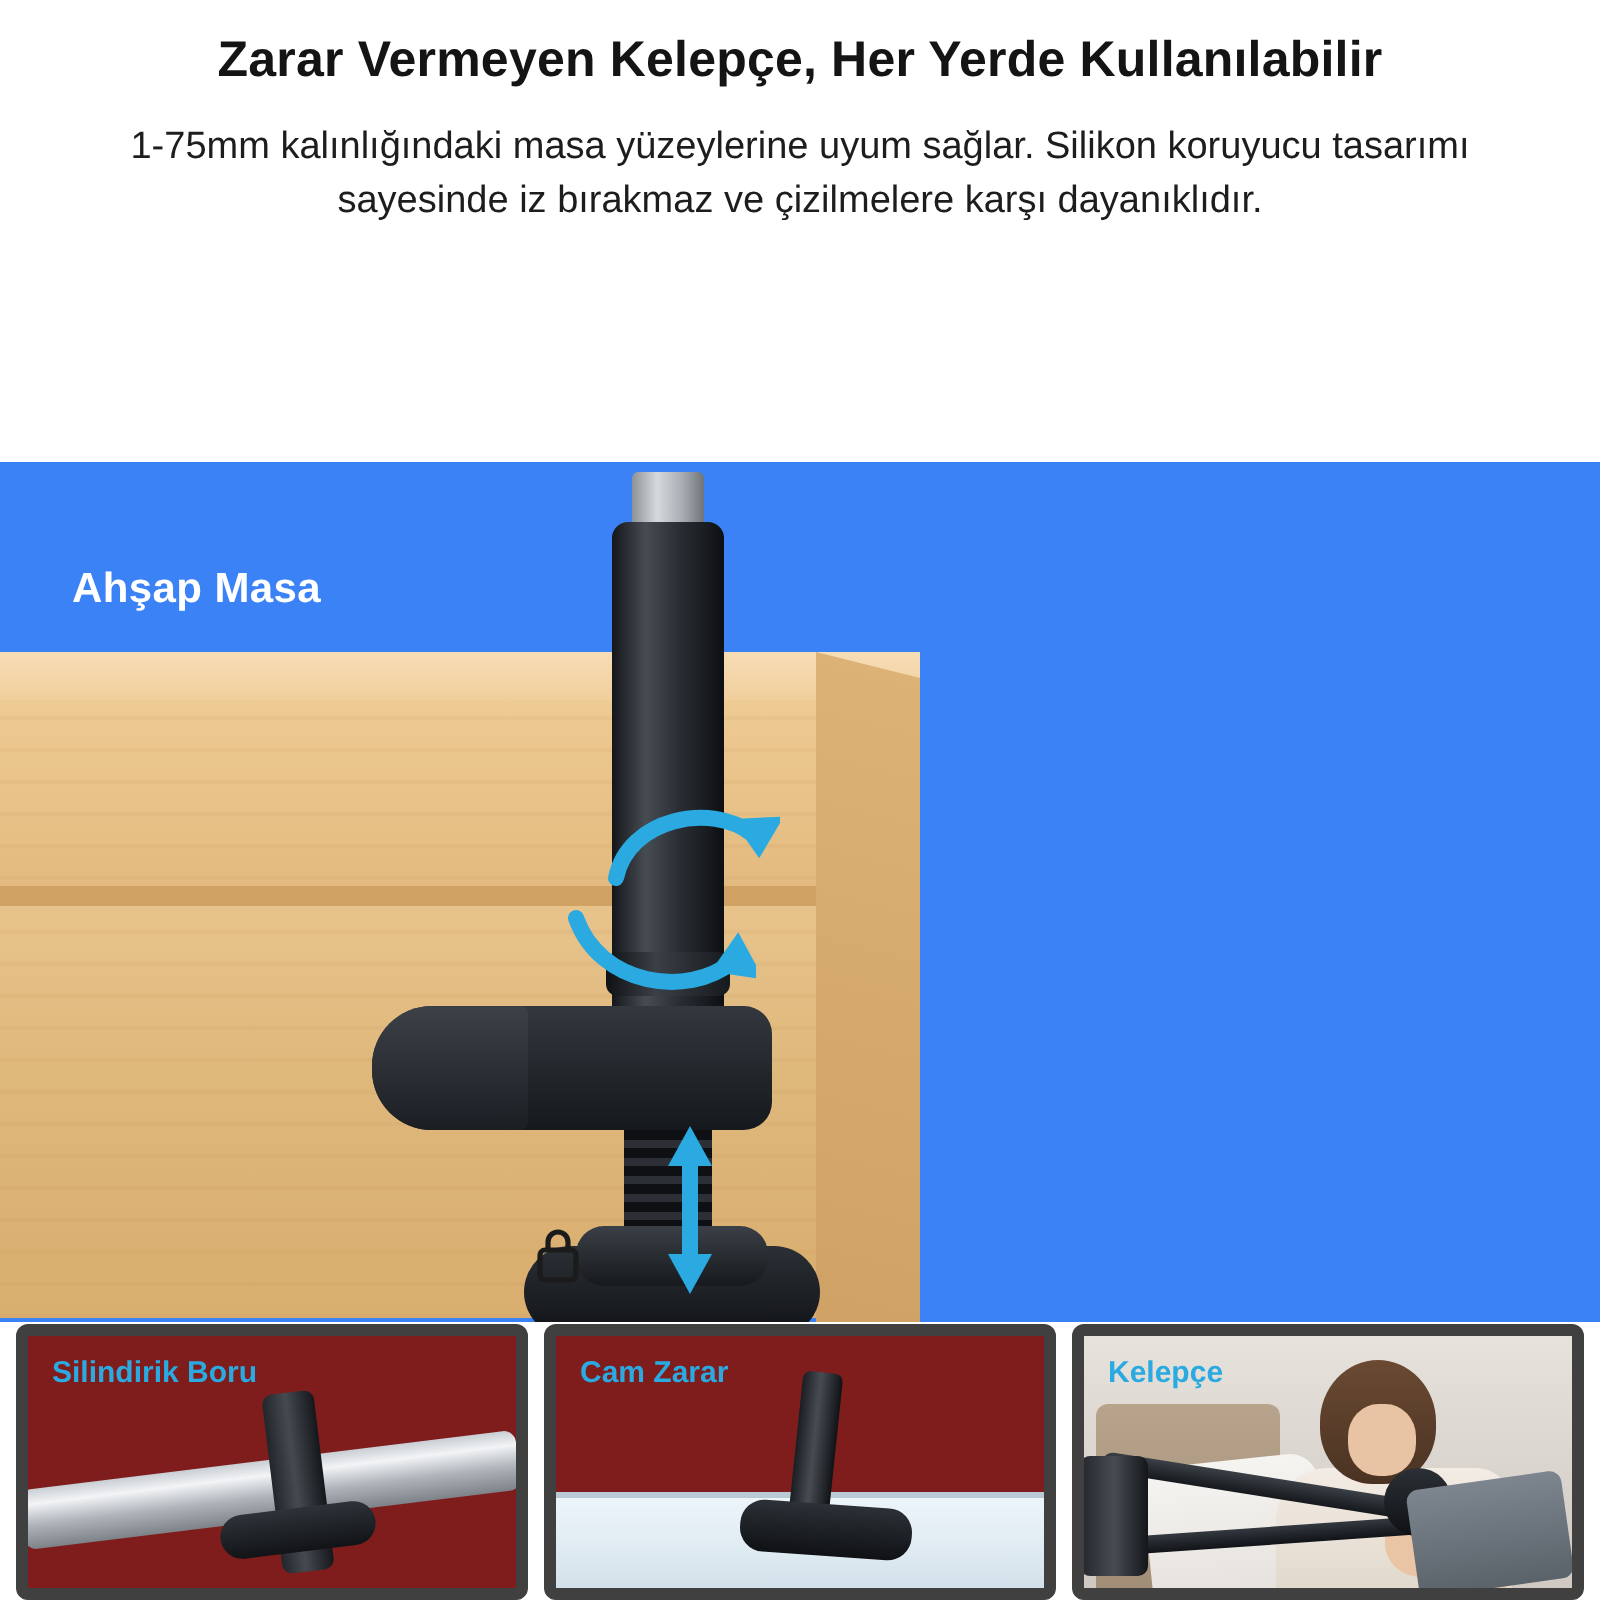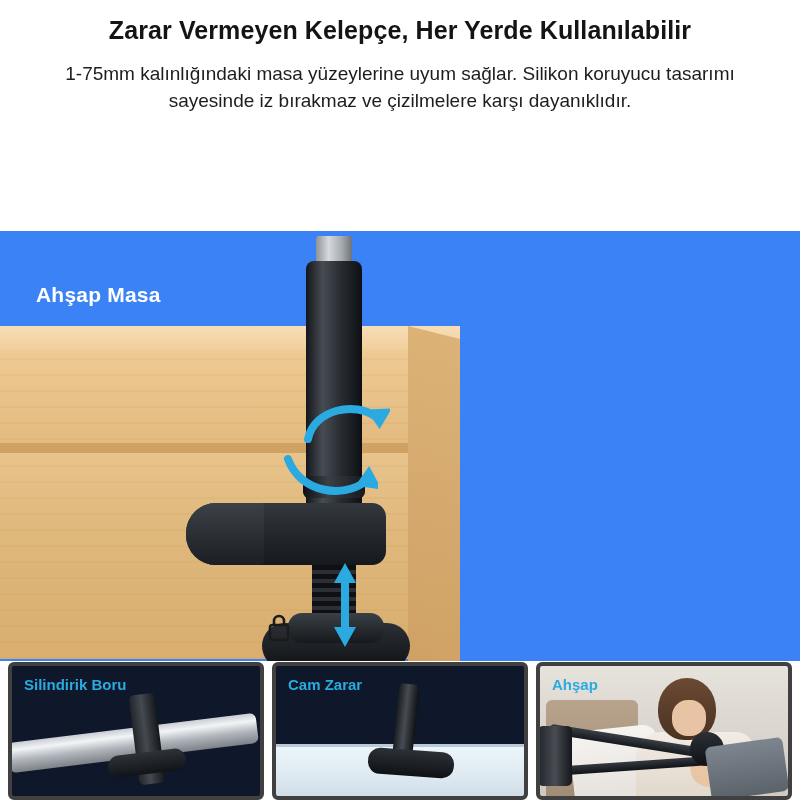--- a/index.html
+++ b/index.html
@@ -183,22 +183,22 @@
     left:0;top:662px;
     width:800px;height:138px;
     display:flex;
     gap:8px;
     padding:0 8px;
     box-sizing:border-box;
   }
   .card{
     position:relative;
     flex:1 1 0;
-    background:#0f172a;
-    border:4px solid #404040;
+    background:#7f1d1d;
+    border:6px solid #404040;
     border-radius:6px;
     overflow:hidden;
   }
   .card-label{
     position:absolute;
     left:12px;top:10px;
     font-size:15px;
     font-weight:bold;
     color:#2aaae1;
     z-index:5;
@@ -399,17 +399,17 @@
       <div class="pillow"></div>
       <div class="person-body"></div>
       <div class="person-head"></div>
       <div class="person-face"></div>
       <div class="person-arm"></div>
       <div class="bed-arm-rod"></div>
       <div class="bed-arm-rod2"></div>
       <div class="bed-joint"></div>
       <div class="bed-clamp"></div>
       <div class="tablet"></div>
-      <div class="card-label">Ahşap</div>
+      <div class="card-label">Kelepçe</div>
     </div>
 
   </div>
 </div>
 
 </body></html>

